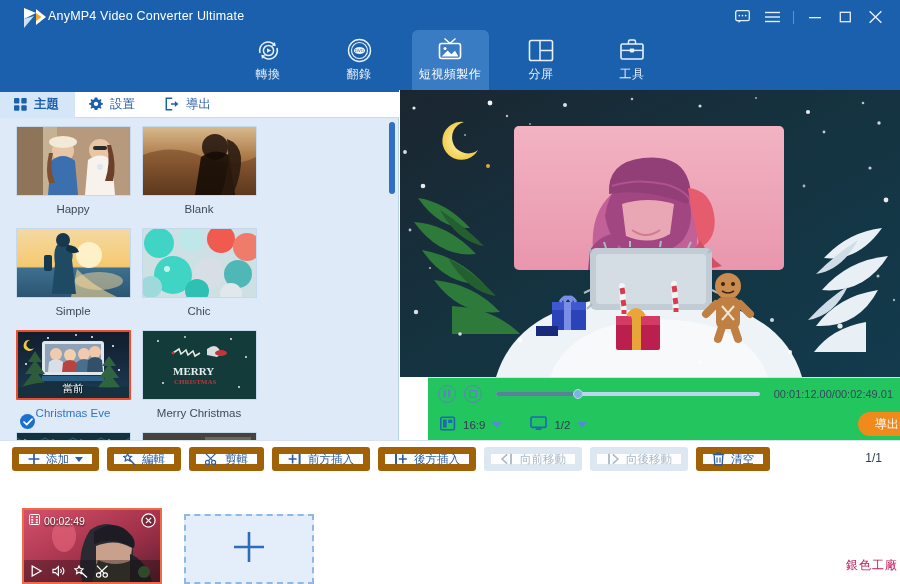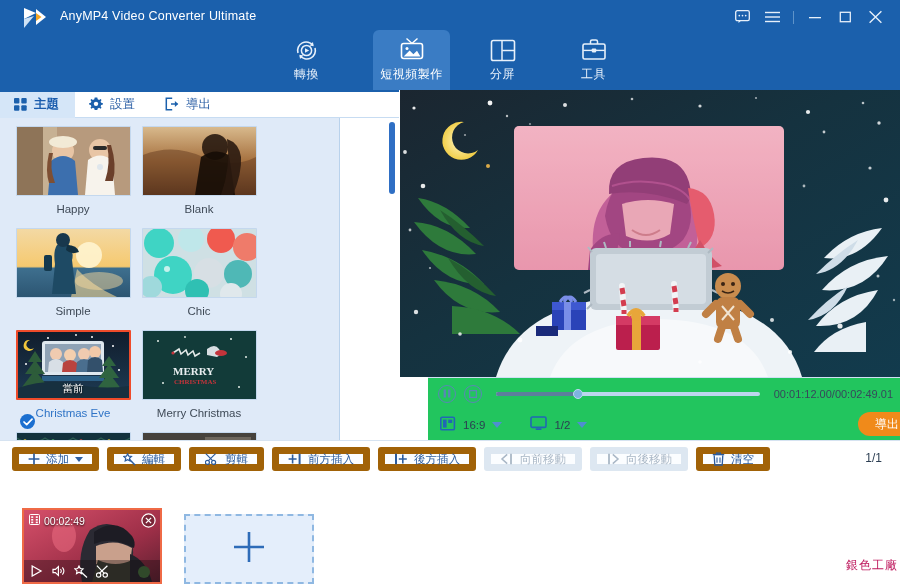--- a/index.html
+++ b/index.html
@@ -15,21 +15,21 @@
   .topband {
     position:absolute; left:0; top:0; width:900px; height:90px;
     background:#1b60ac;
   }
   .brandrow { position:absolute; left:0; top:0; height:34px; width:100%; }
   .logo {
     position:absolute; left:22px; top:6px; width:26px; height:24px;
   }
   .logo svg { display:block; }
   .brandtitle {
-    position:absolute; left:60px; top:9px;
+    position:absolute; left:48px; top:9px;
     font-size:12.5px; color:#ffffff; letter-spacing:.2px;
     white-space:nowrap;
   }
   .wincontrols {
     position:absolute; right:10px; top:4px; height:26px;
     display:flex; align-items:center; gap:0px;
   }
   .wc {
     width:30px; height:26px; display:flex; align-items:center; justify-content:center;
     cursor:pointer;
@@ -49,21 +49,21 @@
     position:relative;
   }
   .navitem .nlabel { font-size:12px; color:#e8f1fb; letter-spacing:.5px;}
   .navitem.active { background:#3a7cc4; }
   .navitem.active .nlabel { color:#ffffff; }
   .navitem .nicon { height:26px; display:flex; align-items:center; justify-content:center; }
   .navspacer { width:14px; }
 
   
   .leftpanel {
-    position:absolute; left:0; top:90px; width:340px; height:350px;
+    position:absolute; left:0; top:90px; width:399px; height:350px;
     background:#dfeaf8;
     border-right:1px solid #b9d2ec;
   }
   .tabbar {
     position:absolute; left:0; top:0; width:399px; height:28px;
     background:#ffffff;
     border-bottom:1px solid #c7dcf2;
     display:flex; align-items:stretch;
   }
   .tabbar::after{
@@ -265,20 +265,31 @@
             <path d="M20 4 L20.6 8.2 L16.6 7.6 Z" fill="#e8f1fb"></path>
             <path d="M7 21 L6.4 16.8 L10.4 17.4 Z" fill="#e8f1fb"></path>
             <circle cx="13.5" cy="12.5" r="5.1" fill="none" stroke="#e8f1fb" stroke-width="1.5"></circle>
             <path d="M12 10.2 L16.2 12.5 L12 14.8 Z" fill="#e8f1fb"></path>
           </svg>
         </div>
         <div class="nlabel">轉換</div>
       </div>
       <div class="navspacer"></div>
 
+      <div class="navitem">
+        <div class="nicon">
+          <svg width="25" height="25" viewBox="0 0 25 25">
+            <circle cx="12.5" cy="12.5" r="11" fill="none" stroke="#e8f1fb" stroke-width="1.4"></circle>
+            <circle cx="12.5" cy="12.5" r="8" fill="none" stroke="#e8f1fb" stroke-width="1.2"></circle>
+            <ellipse cx="12.5" cy="12.5" rx="5.6" ry="3.6" fill="#e8f1fb"></ellipse>
+            <text x="12.5" y="14.1" font-size="4.2" fill="#1b60ac" text-anchor="middle" font-family="Liberation Sans, sans-serif">DVD</text>
+          </svg>
+        </div>
+        <div class="nlabel">翻錄</div>
+      </div>
       <div class="navspacer"></div>
 
       <div class="navitem active">
         <div class="nicon">
           <svg width="28" height="26" viewBox="0 0 28 26">
             <path d="M8.5 1.5 L13.8 6.2 M19.5 1.5 L14.2 6.2" stroke="#ffffff" stroke-width="1.4" fill="none"></path>
             <rect x="3.5" y="6.5" width="21" height="15" rx="2.2" fill="none" stroke="#ffffff" stroke-width="1.6"></rect>
             <circle cx="9" cy="11.5" r="1.5" fill="#ffffff"></circle>
             <path d="M5.6 19.5 L11.6 13.6 L15.4 17.2 L19 13.8 L22.4 19.5 Z" fill="#ffffff"></path>
           </svg>

